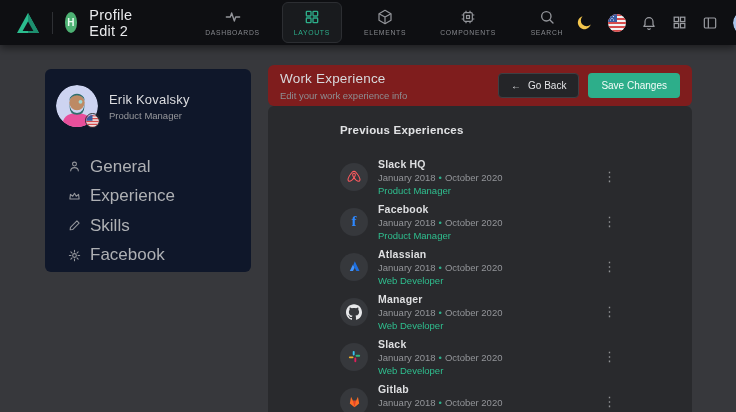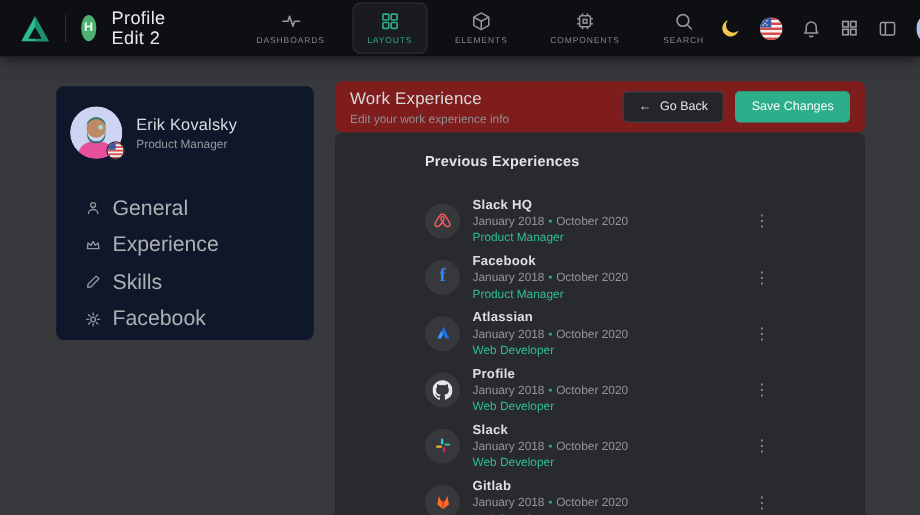--- a/index.html
+++ b/index.html
@@ -347,21 +347,21 @@
         <span class="kebab">⋮</span>
       </div>
 
       <div class="exp-row">
         <span class="logo-circle">
           <svg width="16" height="16" viewBox="0 0 24 24">
             <path d="M12 .297c-6.63 0-12 5.373-12 12 0 5.303 3.438 9.8 8.205 11.385.6.113.82-.258.82-.577 0-.285-.01-1.04-.015-2.04-3.338.724-4.042-1.61-4.042-1.61C4.422 18.07 3.633 17.7 3.633 17.7c-1.087-.744.084-.729.084-.729 1.205.084 1.838 1.236 1.838 1.236 1.07 1.835 2.809 1.305 3.495.998.108-.776.417-1.305.76-1.605-2.665-.3-5.466-1.332-5.466-5.93 0-1.31.465-2.38 1.235-3.22-.135-.303-.54-1.523.105-3.176 0 0 1.005-.322 3.3 1.23.96-.267 1.98-.399 3-.405 1.02.006 2.04.138 3 .405 2.28-1.552 3.285-1.23 3.285-1.23.645 1.653.24 2.873.12 3.176.765.84 1.23 1.91 1.23 3.22 0 4.61-2.805 5.625-5.475 5.92.42.36.81 1.096.81 2.22 0 1.606-.015 2.896-.015 3.286 0 .315.21.69.825.57C20.565 22.092 24 17.592 24 12.297c0-6.627-5.373-12-12-12" fill="#e7e8ea"></path>
           </svg>
         </span>
         <span>
-          <div class="exp-company">Profile</div>
+          <div class="exp-company">Manager</div>
           <div class="exp-dates"><span>January 2018</span><span class="exp-dot">•</span><span>October 2020</span></div>
           <div class="exp-role">Web Developer</div>
         </span>
         <span class="kebab">⋮</span>
       </div>
 
       <div class="exp-row">
         <span class="logo-circle">
           <svg width="15" height="15" viewBox="0 0 24 24">
             <rect x="9.2" y="3" width="3" height="7.4" rx="1.5" fill="#36C5F0"></rect>

